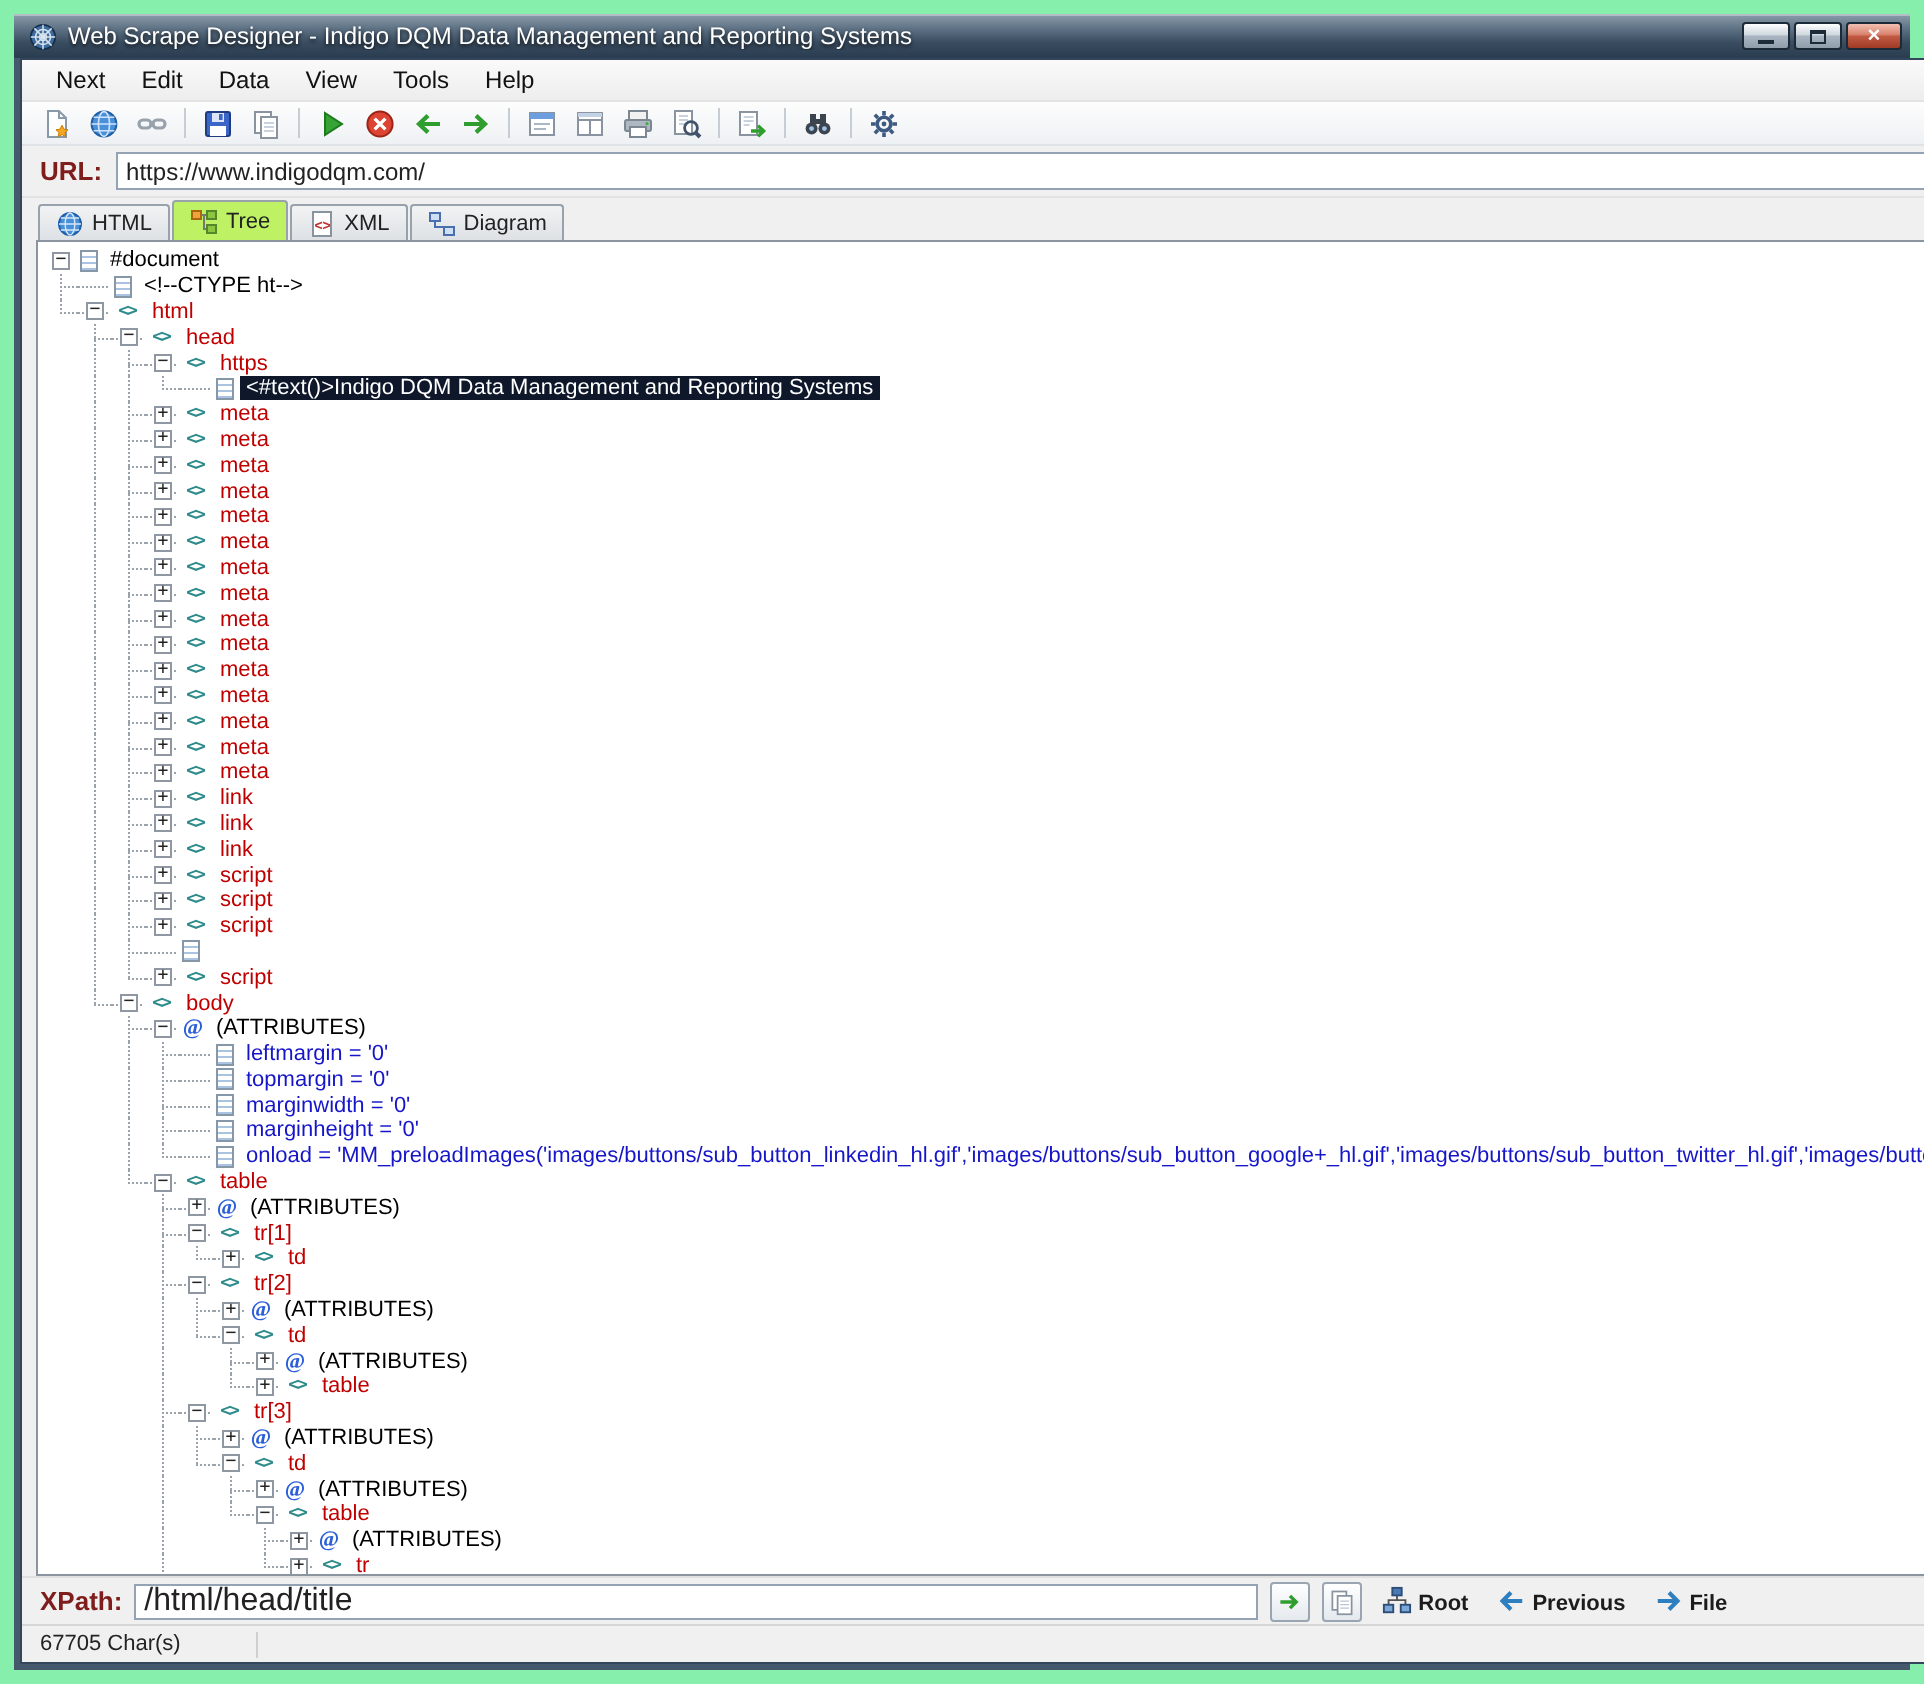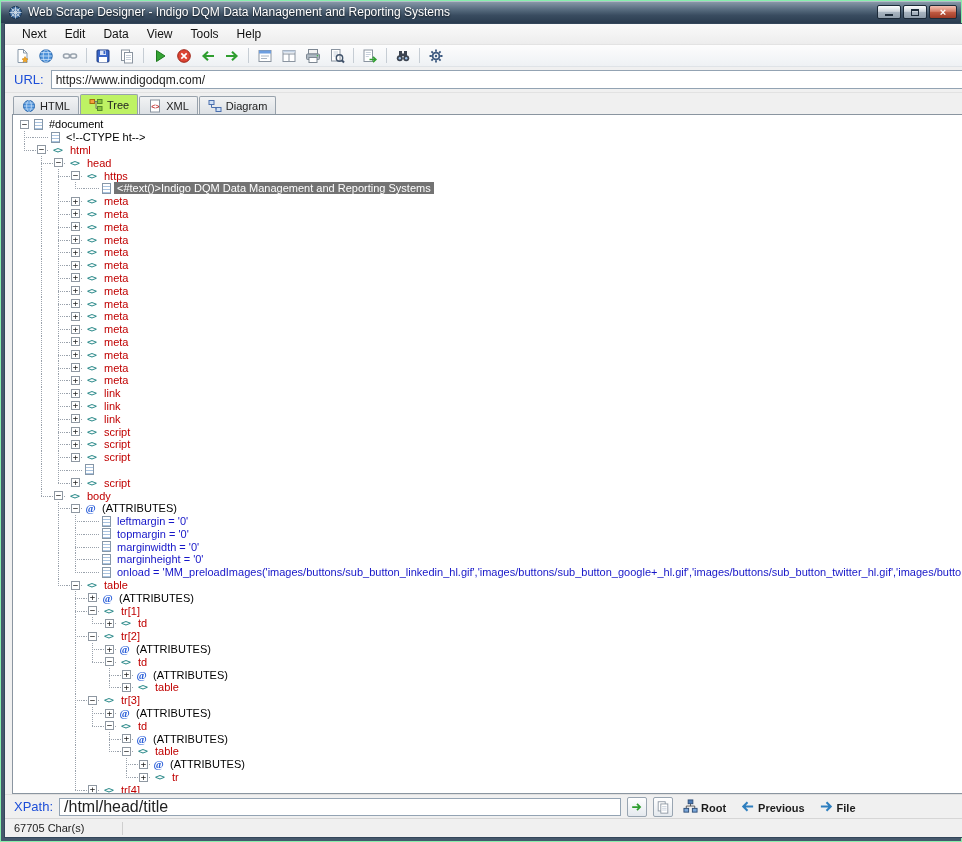--- a/index.html
+++ b/index.html
@@ -1,17 +1,17 @@
 <!DOCTYPE html>
 <html><head>
 <meta charset="utf-8">
 <style>
   *{margin:0;padding:0;box-sizing:border-box}
   html,body{width:962px;height:842px;overflow:hidden;font-family:"Liberation Sans",sans-serif;background:#8a97a5}
-  .window{width:962px;height:842px;display:flex;flex-direction:column;border:1px solid #86efac;background:#46586c}
+  .window{width:962px;height:842px;display:flex;flex-direction:column;border:7px solid #86efac;background:#46586c}
   
   .titlebar{height:22px;flex:none;display:flex;align-items:center;padding:0 4px 0 6px;
     background:linear-gradient(180deg,#8d9dac 0%,#5c7083 35%,#394c60 65%,#2a3c4f 100%);
     box-shadow:inset 0 1px 0 rgba(255,255,255,.35)}
   .appicon{width:16px;height:16px;flex:none;display:flex;align-items:center;justify-content:center}
   .title-text{color:#fff;font-size:12px;margin-left:5px;flex:1;white-space:nowrap;overflow:hidden;text-shadow:0 1px 2px rgba(0,0,0,.8)}
   .winbtns{display:flex;gap:2px;align-items:center}
   .winbtn{width:24px;height:14px;border:1px solid #1c2a38;border-radius:2px;display:flex;align-items:center;justify-content:center;
     background:linear-gradient(#fdfefe,#cfd7de 45%,#aab6c2 50%,#8f9dab);color:#1d2b39;font-size:11px;line-height:10px;font-weight:bold}
   .winbtn .g-min{width:8px;height:2px;background:#1d2b39;margin-top:6px}
@@ -22,21 +22,21 @@
   .client{flex:1;display:flex;flex-direction:column;background:#f0f0f0;border:1px solid #33465a;min-height:0}
   
   .menubar{height:21px;flex:none;display:flex;align-items:center;background:linear-gradient(#fafafa,#ededed);padding-left:8px;font-size:12px;color:#111;border-bottom:1px solid #e3e3e3}
   .menu-item{padding:3px 9px;cursor:default}
   
   .toolbar{height:22px;flex:none;display:flex;align-items:center;background:linear-gradient(#fdfdfd,#eef1f4);padding-left:6px;gap:2px;border-bottom:1px solid #dfe3e7}
   .tbtn{width:22px;height:20px;display:flex;align-items:center;justify-content:center;border-radius:2px}
   .tsep{width:1px;height:15px;background:#c6cdd4;margin:0 3px;flex:none}
   
   .urlbar{height:26px;flex:none;display:flex;align-items:center;background:#f0f0f0;padding:0 9px;gap:7px;border-bottom:1px solid #e2e2e2}
-  .blbl{font-size:13px;font-weight:normal;color:#1d4ed8;flex:none}
+  .blbl{font-size:13px;font-weight:bold;color:#7f1d1d;flex:none}
   .urlinput{flex:1;height:19px;border:1px solid #93a3b3;font-size:12px;font-family:"Liberation Sans",sans-serif;padding:0 4px;background:#fff;color:#222}
   .sqbtn{width:20px;height:20px;flex:none;border:1px solid #99a5b1;background:linear-gradient(#ffffff,#e4e9ee);display:inline-flex;align-items:center;justify-content:center;border-radius:2px}
   
   .tabs{height:21px;flex:none;display:flex;align-items:flex-end;padding:2px 0 0 8px;background:#f0f0f0;gap:1px}
   .tab{height:18px;display:flex;align-items:center;gap:4px;padding:0 8px;border:1px solid #98a2ac;border-bottom:none;border-radius:2px 2px 0 0;
     background:linear-gradient(#f2f3f4,#dde1e5);font-size:11px;color:#222;position:relative}
   .tab.selected{background:#bef264;height:20px;z-index:2}
   
   .treewrap{flex:1;margin:0 7px;border:1px solid #8a95a0;background:#fff;display:flex;min-height:0;position:relative}
   .tree{flex:1;overflow:hidden;padding:3px 0 0 3px;font-size:11px}
@@ -50,21 +50,21 @@
   .toggle{position:absolute;left:4px;top:calc(50% - 4.5px);width:9px;height:9px;background:#fff;border:1px solid #8f98a2;z-index:2;
     font:9px/7px "DejaVu Sans Mono",monospace;text-align:center;color:#222;cursor:default}
   .nico{flex:none;margin:0 3px 0 1px;display:inline-flex;align-items:center;justify-content:center}
   .nico.el{width:13px;font:bold 9px "DejaVu Sans Mono",monospace;color:#2e8b8b;letter-spacing:-1px}
   .nico.attrs{width:11px;font:bold 11px "Liberation Serif",serif;color:#2b5fd9}
   .nico.txt,.nico.attr,.nico.doc{width:9px;height:11px;background-color:#fff;border:1px solid #8697a8;
     background-image:repeating-linear-gradient(to bottom,transparent 0 2px,#a9c3e0 2px 3px)}
   .lab{padding:0 3px;color:#000;line-height:12px}
   .lab.el{color:#c00000}
   .lab.attr{color:#1616c8}
-  .lab.sel{background:#737373;color:#fff}
+  .lab.sel{background:#0f172a;color:#fff}
   
   .xpathbar{height:24px;flex:none;display:flex;align-items:center;gap:6px;padding:0 9px;background:#f0f0f0;border-top:1px solid #e0e0e0}
   .xpathinput{width:562px;height:18px;border:1px solid #93a3b3;font-size:16px;font-family:"Liberation Sans",sans-serif;padding:0 4px;background:#fff;color:#222;flex:none}
   .navbtn{display:inline-flex;align-items:flex-end;gap:3px;font-size:11px;font-weight:bold;color:#1c1c1c;padding:0 4px}
   
   .statusbar{height:19px;flex:none;display:flex;align-items:center;background:#f0f0f0;border-top:1px solid #d6d6d6;font-size:11px;color:#222;padding-left:9px;position:relative}
   .status-sep{width:1px;height:13px;background:#cfcfcf;margin-left:38px}
 </style>
 </head>
 <body>

